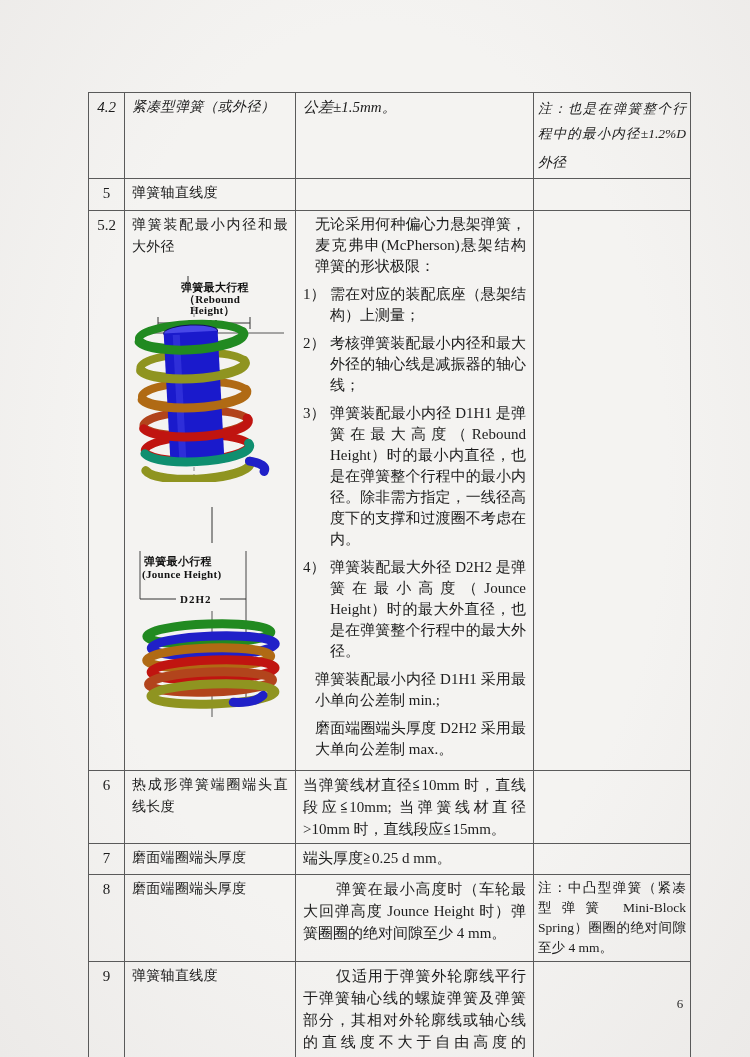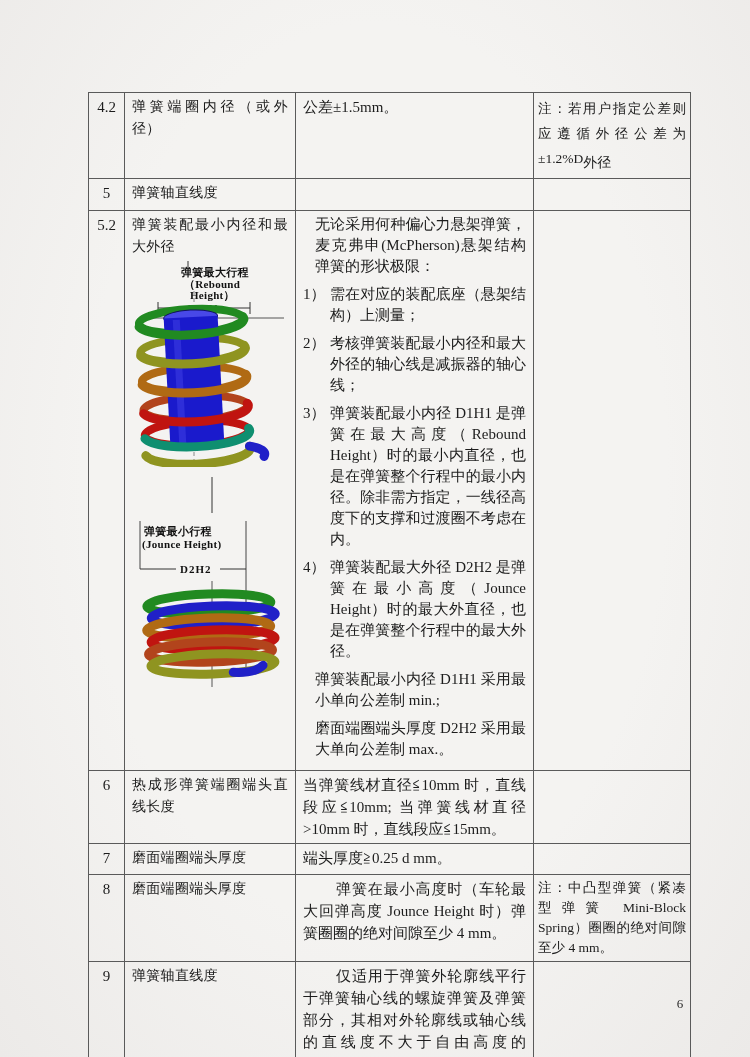--- a/index.html
+++ b/index.html
@@ -22,59 +22,59 @@
     box-sizing:border-box;
   }
   col.c1{width:36px;}
   col.c2{width:171px;}
   col.c3{width:238px;}
   col.c4{width:157px;}
   td.no{text-align:center;padding-left:2px;padding-right:2px;}
   td.item{font-size:14px;letter-spacing:0.3px;text-align:justify;}
   td.note{font-size:13.5px;line-height:25px;padding:3px 4px;text-align:justify;}
   td.note.small{line-height:20px;}
-  tr.r42 td{height:66px;}
+  tr.r42 td{height:66px;font-style:italic;}
   tr.r5  td{height:32px;}
   tr.r51 td{height:32px;}
   tr.r52 td{height:488px;}
   tr.r6  td{height:67px;}
   tr.r7  td{height:31px;}
   tr.r8  td{height:80px;}
   tr.r9  td{height:83px;}
   tr.r52 td.content{line-height:21px;}
   .content{text-align:justify;}
   .ind{text-indent:2.2em;}
   .content p{margin:0 0 7px 12px;}
   .li{display:flex;margin:0 0 7px 0;}
   .li .mk{flex:none;width:27px;}
   .li .tx{flex:1;text-align:justify;}
   sub.dsub{font-size:14px;}
-  .figwrap{margin-top:3px;text-align:center;}
+  .figwrap{margin-top:18px;text-align:center;}
   .pageno{position:absolute;left:660px;top:996px;width:40px;text-align:center;font-size:13px;color:#2a2a2a;}
   svg text{font-family:"Liberation Serif","DejaVu Serif",serif;}
   .figlabel{font-size:11px;font-weight:bold;fill:#111;}
   .dimlabel{font-size:11px;font-weight:bold;fill:#111;letter-spacing:1px;}
 </style>
 </head>
 <body>
 
 <table class="doc-table">
   <colgroup>
       <col class="c1">
       <col class="c2">
       <col class="c3">
       <col class="c4">
     </colgroup>
 
   <tbody>
       <tr class="r42">
     <td class="no">4.2</td>
-    <td class="item">弹簧端圈内径（或外径）</td>
+    <td class="item">紧凑型弹簧（或外径）</td>
     <td class="content">公差±1.5mm。</td>
-    <td class="note"><span>注：若用户指定公差则应遵循外径公差为</span><span>±1.2%D</span><sub class="dsub">外径</sub></td>
+    <td class="note"><span>注：也是在弹簧整个行程中的最小内径</span><span>±1.2%D</span><sub class="dsub">外径</sub></td>
   </tr>
 
   <tr class="r5">
     <td class="no">5</td>
     <td class="item">弹簧轴直线度</td>
     <td></td>
     <td class="note"></td>
   </tr>
 
 

